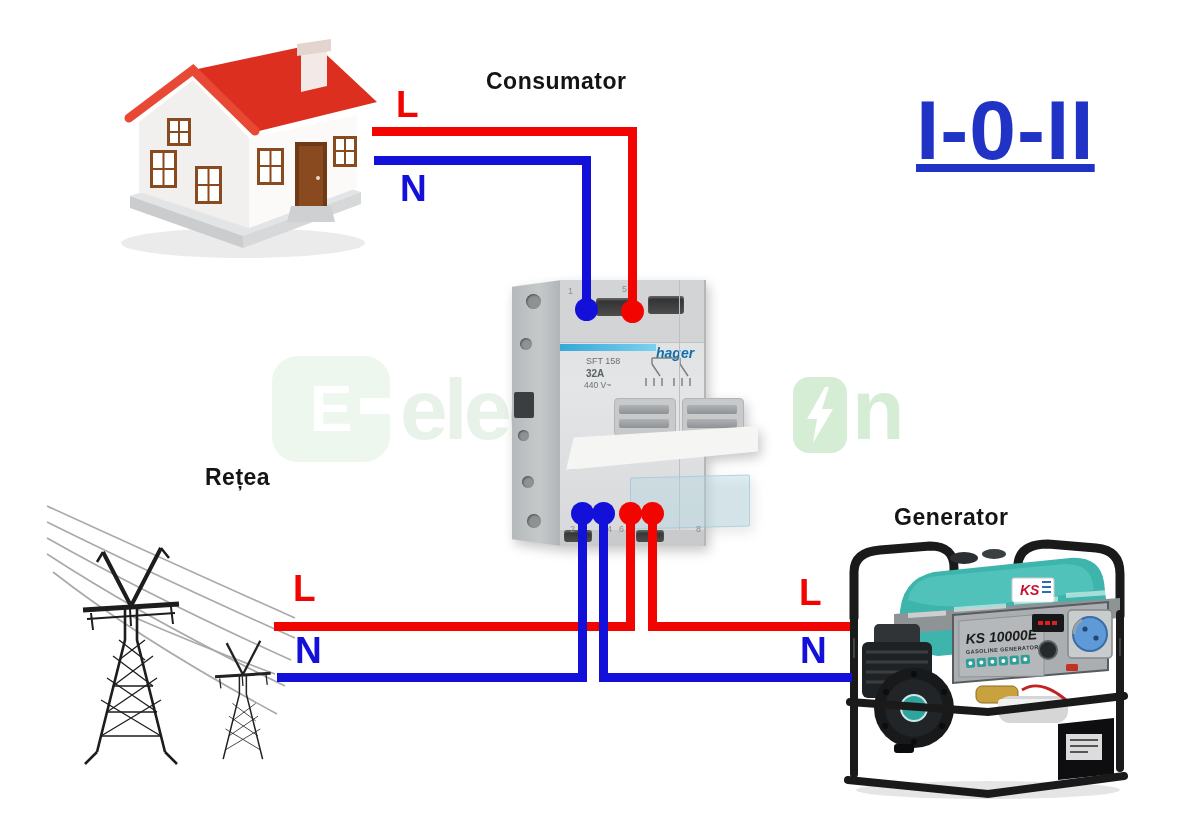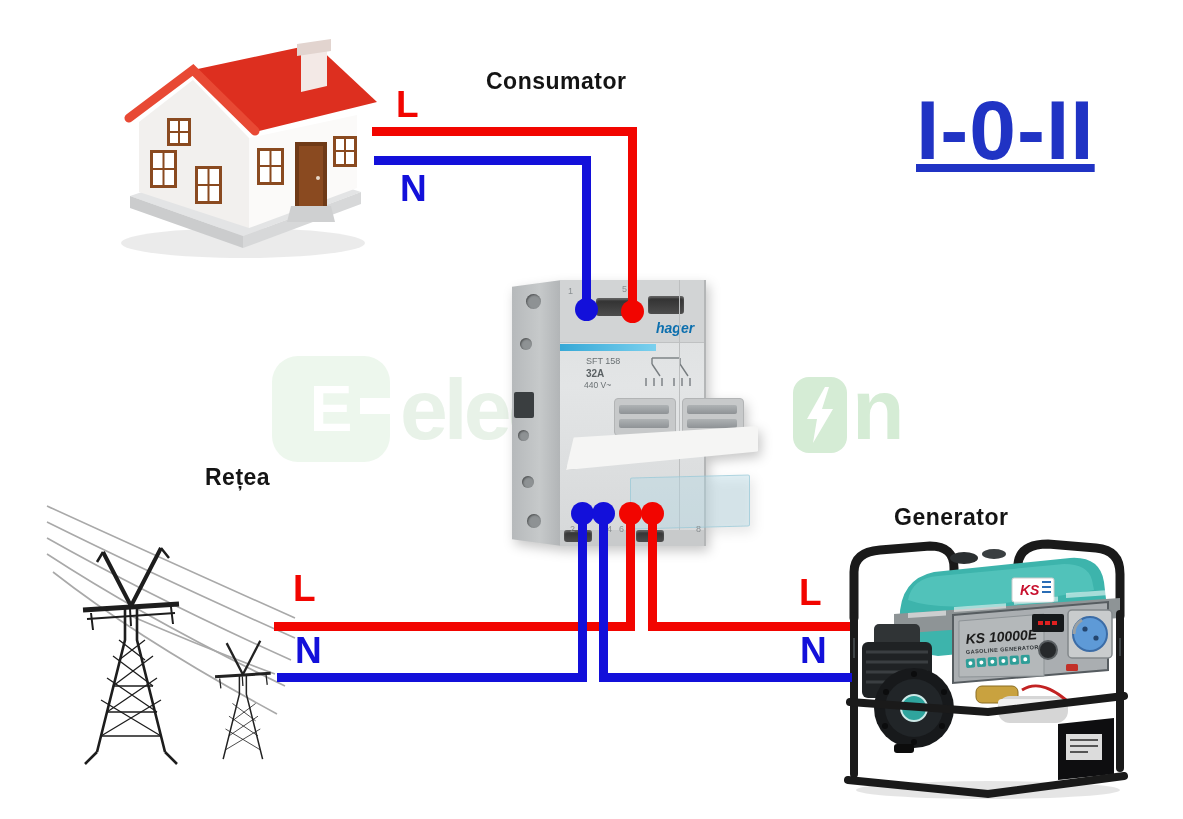--- a/index.html
+++ b/index.html
@@ -32,21 +32,21 @@
            clip-path:polygon(0 2.5%,100% 0,100% 100%,0 97.5%);}
   .sw-screw{position:absolute;border-radius:50%;background:#8e9294;box-shadow:inset 1px 1px 2px rgba(0,0,0,.45);}
   .sw-front{position:absolute;left:48px;top:0;width:144px;height:266px;
             background:linear-gradient(180deg,#dcdedf 0%,#e3e5e6 40%,#d6d8d9 100%);
             border-right:2px solid #b4b6b7;}
   .sw-topblock{position:absolute;left:0;top:0;width:100%;height:62px;background:#d2d4d5;border-bottom:1px solid #bfc1c2;}
   .sw-slot{position:absolute;height:18px;background:linear-gradient(180deg,#2e2e2e,#4c4c4c);border-radius:3px;
            box-shadow:inset 0 2px 2px rgba(255,255,255,.25);}
   .sw-num{position:absolute;font-size:9px;color:#8a8f92;z-index:2;}
   .sw-stripe{position:absolute;left:0;top:64px;width:96px;height:7px;background:linear-gradient(90deg,#36a8d6,#7bd0ee);}
-  .sw-hager{position:absolute;left:96px;top:40px;font-size:14px;font-weight:800;font-style:italic;color:#0c6fae;}
+  .sw-hager{position:absolute;left:96px;top:65px;font-size:14px;font-weight:800;font-style:italic;color:#0c6fae;}
   .sw-modtext{position:absolute;color:#6a7073;line-height:1.15;}
   .sw-divider{position:absolute;left:119px;top:0;width:1px;height:250px;background:#bdbfc0;}
   .sw-rocker{position:absolute;top:118px;width:60px;height:36px;background:#c7c9ca;border-radius:4px;border:1px solid #b2b4b5;}
   .sw-rocker i{position:absolute;left:4px;width:50px;height:9px;background:linear-gradient(180deg,#aeb2b4,#8f9396);border-radius:2px;}
   .sw-wedge{position:absolute;left:6px;top:146px;width:192px;height:44px;background:#f5f5f4;
             clip-path:polygon(4% 26%,100% 0%,100% 58%,0% 100%);
             box-shadow:0 3px 3px rgba(0,0,0,.2);}
   .sw-cover{position:absolute;left:70px;top:196px;width:118px;height:50px;background:rgba(176,216,229,.38);
             border:1.5px solid rgba(148,198,214,.65);border-radius:2px;transform:skewY(-1.5deg);}
   .sw-botrow{position:absolute;left:0;top:250px;width:100%;height:16px;background:#c8cacb;}

